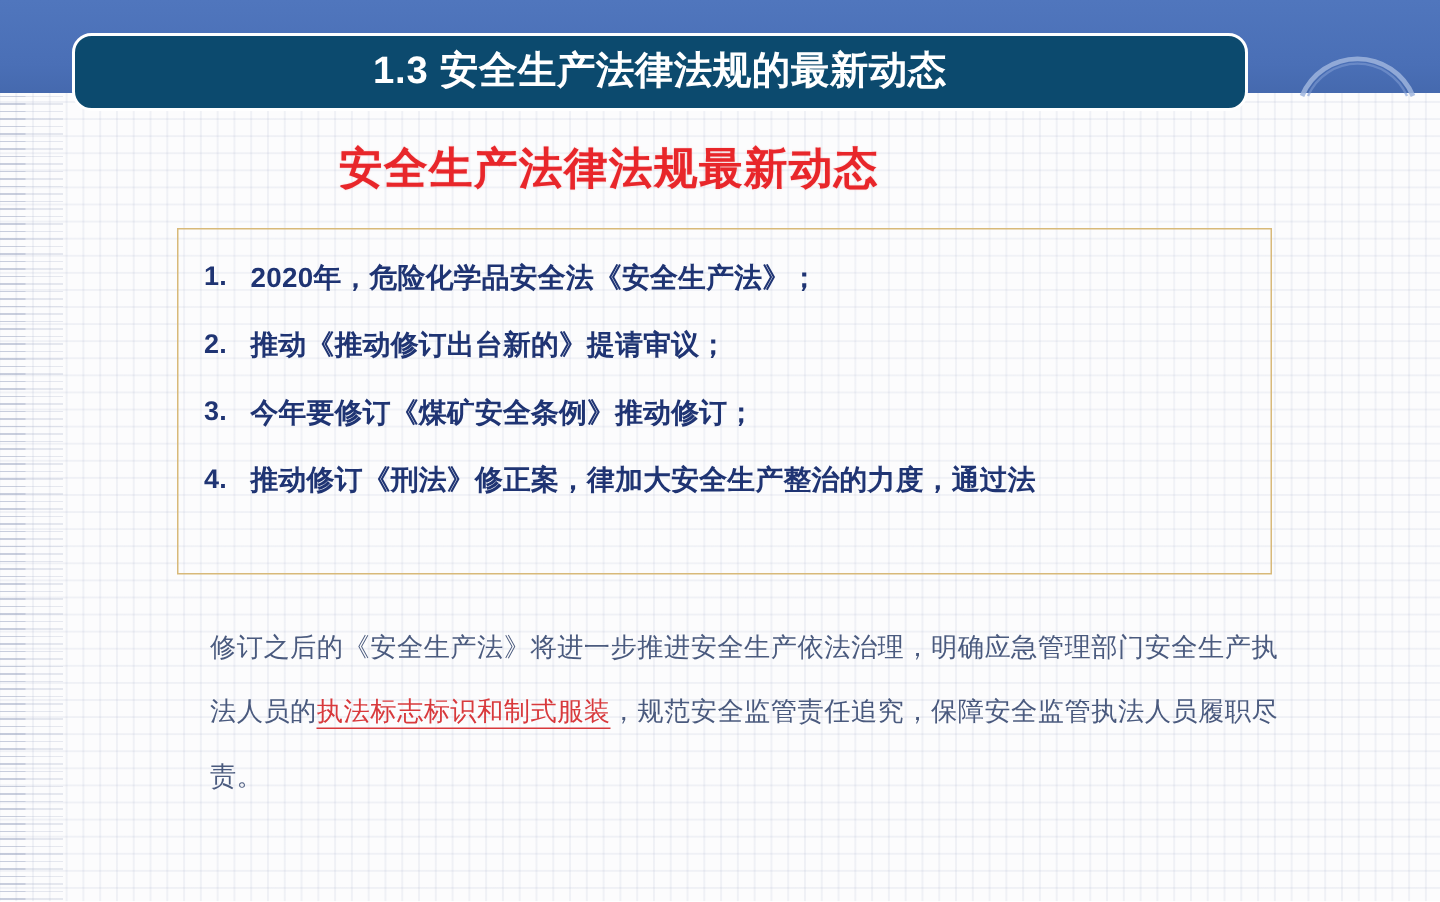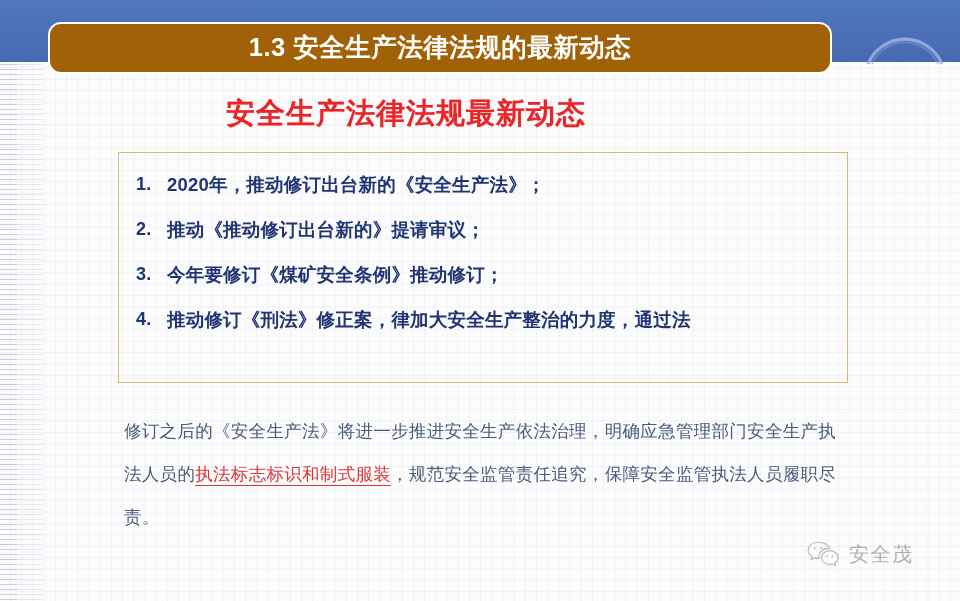--- a/index.html
+++ b/index.html
@@ -95,21 +95,21 @@
   }
   .header-arc svg { display: block; }
 
   
   .title-plate {
     position: absolute;
     left: 48px;
     top: 22px;
     width: 784px;
     height: 52px;
-    background: #a16207;
+    background: #0c4a6e;
     border: 2.5px solid #ffffff;
     border-radius: 13px;
     box-sizing: border-box;
     display: flex;
     align-items: center;
     justify-content: center;
   }
   .title-plate-text {
     color: #ffffff;
     font-size: 25.5px;
@@ -172,21 +172,21 @@
     flex: 1 1 auto;
   }
   .list-item .txt .cont {
     display: block;
     padding-left: 31px;
   }
 
   
   .para {
     position: absolute;
-    left: 124px;
+    left: 140px;
     top: 410px;
     width: 712px;
     color: #4a5a7e;
     font-size: 17.5px;
     line-height: 43px;
     letter-spacing: 0.2px;
     text-align: justify;
   }
   .para .hl {
     color: #d8393c;
@@ -236,21 +236,21 @@
   </div>
 
   <div class="red-heading">安全生产法律法规最新动态</div>
 
   <div class="list-box"></div>
 
   <div class="list-inner">
 
     <div class="list-item">
       <span class="num">1.</span>
-      <span class="txt">2020年，推动修订出台新的《安全生产法》；</span>
+      <span class="txt">2020年，危险化学品安全法《安全生产法》；</span>
     </div>
 
     <div class="list-item">
       <span class="num">2.</span>
       <span class="txt">推动《推动修订出台新的》提请审议；</span>
     </div>
 
     <div class="list-item">
       <span class="num">3.</span>
       <span class="txt">今年要修订《煤矿安全条例》推动修订；</span>
@@ -260,27 +260,14 @@
       <span class="num">4.</span>
       <span class="txt">
         <span>推动修订《刑法》修正案，律加大安全生产整治的力度，通过法</span>
       </span>
     </div>
 
   </div>
 
   <div class="para"><span>修订之后的《安全生产法》将进一步推进安全生产依法治理，明确应急管理部门安全生产执法人员的</span><span class="hl">执法标志标识和制式服装</span><span>，规范安全监管责任追究，保障安全监管执法人员履职尽责。</span></div>
 
-  <div class="watermark">
-    <span class="wm-icon">
-      <svg width="34" height="28" viewBox="0 0 34 28">
-        <path d="M12.2 2.2C6.6 2.2 2.2 5.9 2.2 10.3c0 2.5 1.5 4.8 3.8 6.2L5.1 19.6l3.3-1.7c1.2.3 2.5.5 3.8.5.3 0 .6 0 .9 0-.2-.6-.3-1.3-.3-2 0-4.4 4.4-8 10-8 .3 0 .6 0 .9 0C22.7 4.9 18 2.2 12.2 2.2z" fill="none" stroke="#6b6b6b" stroke-width="1.1"></path>
-        <circle cx="8.8" cy="8.2" r="1.0" fill="#6b6b6b"></circle>
-        <circle cx="15.4" cy="8.2" r="1.0" fill="#6b6b6b"></circle>
-        <path d="M32.1 17.6c0-3.8-3.7-6.8-8.3-6.8s-8.3 3-8.3 6.8c0 3.8 3.7 6.8 8.3 6.8 1 0 2-.1 2.9-.4l2.8 1.4-.7-2.4c2-1.2 3.3-3.2 3.3-5.4z" fill="none" stroke="#6b6b6b" stroke-width="1.1"></path>
-        <circle cx="21.0" cy="15.9" r="0.85" fill="#6b6b6b"></circle>
-        <circle cx="26.2" cy="15.9" r="0.85" fill="#6b6b6b"></circle>
-      </svg>
-    </span>
-    <span class="wm-text">安全茂</span>
-  </div>
 
 </div>
 
 </body></html>

